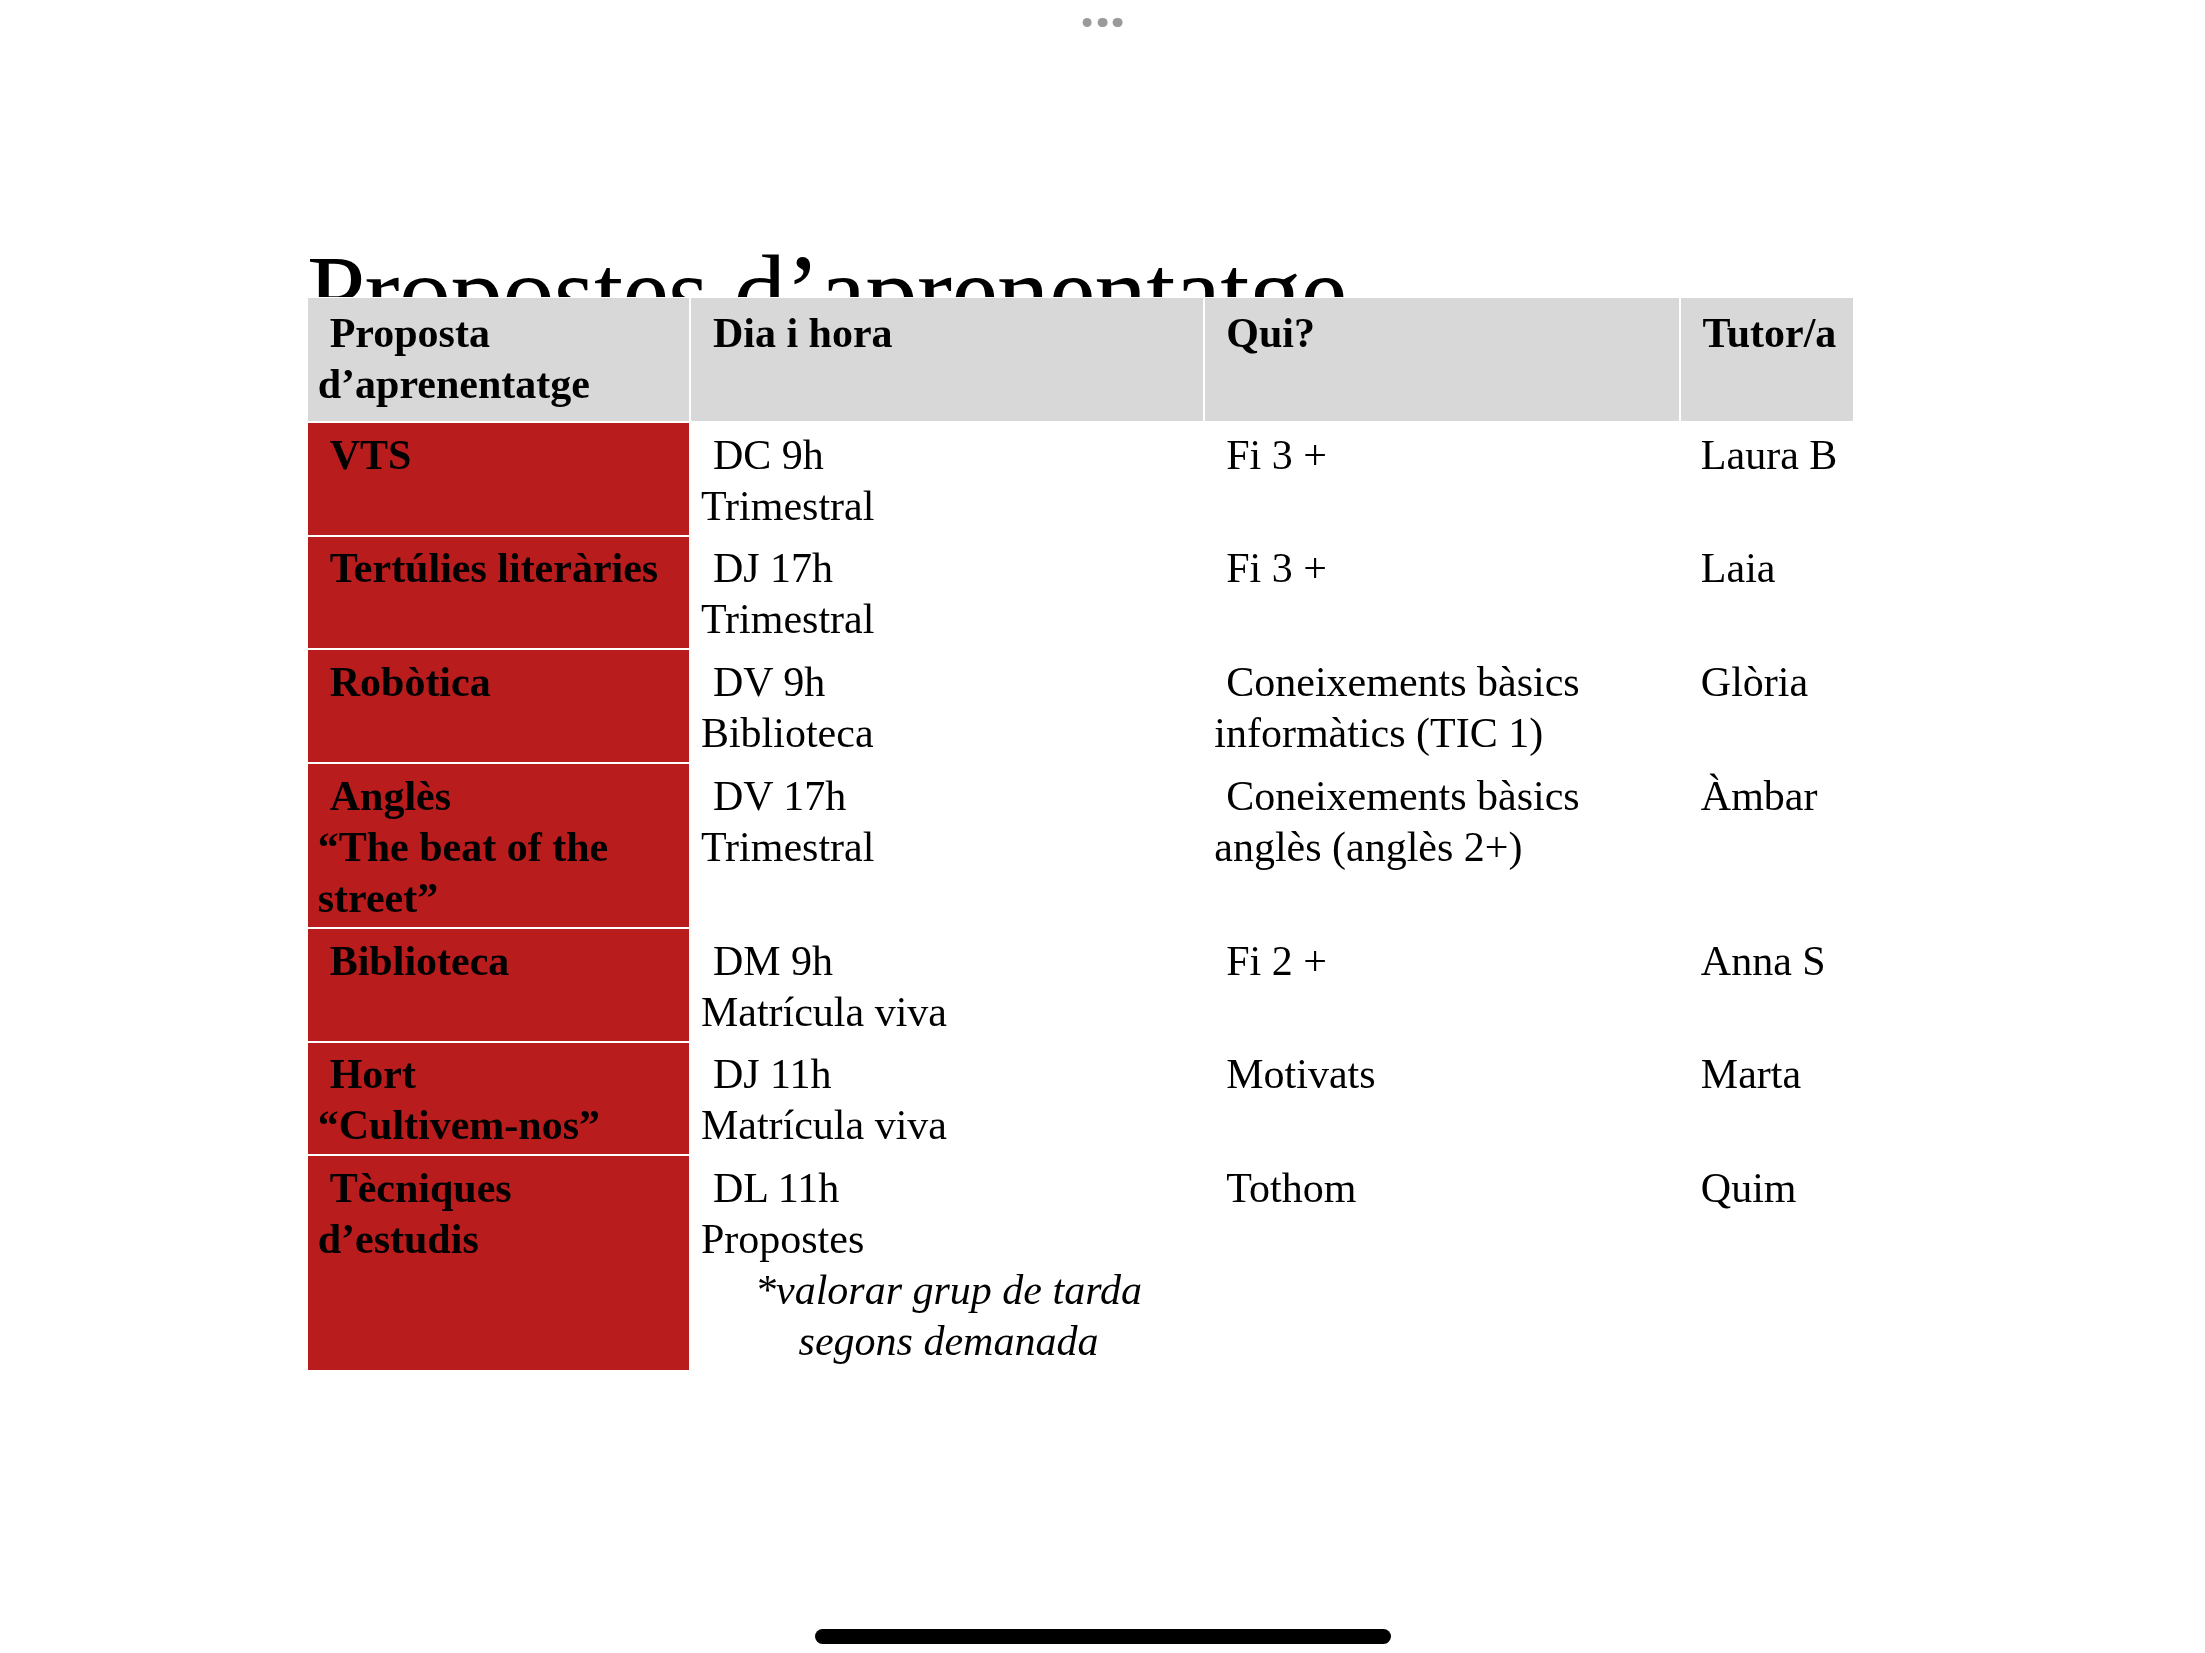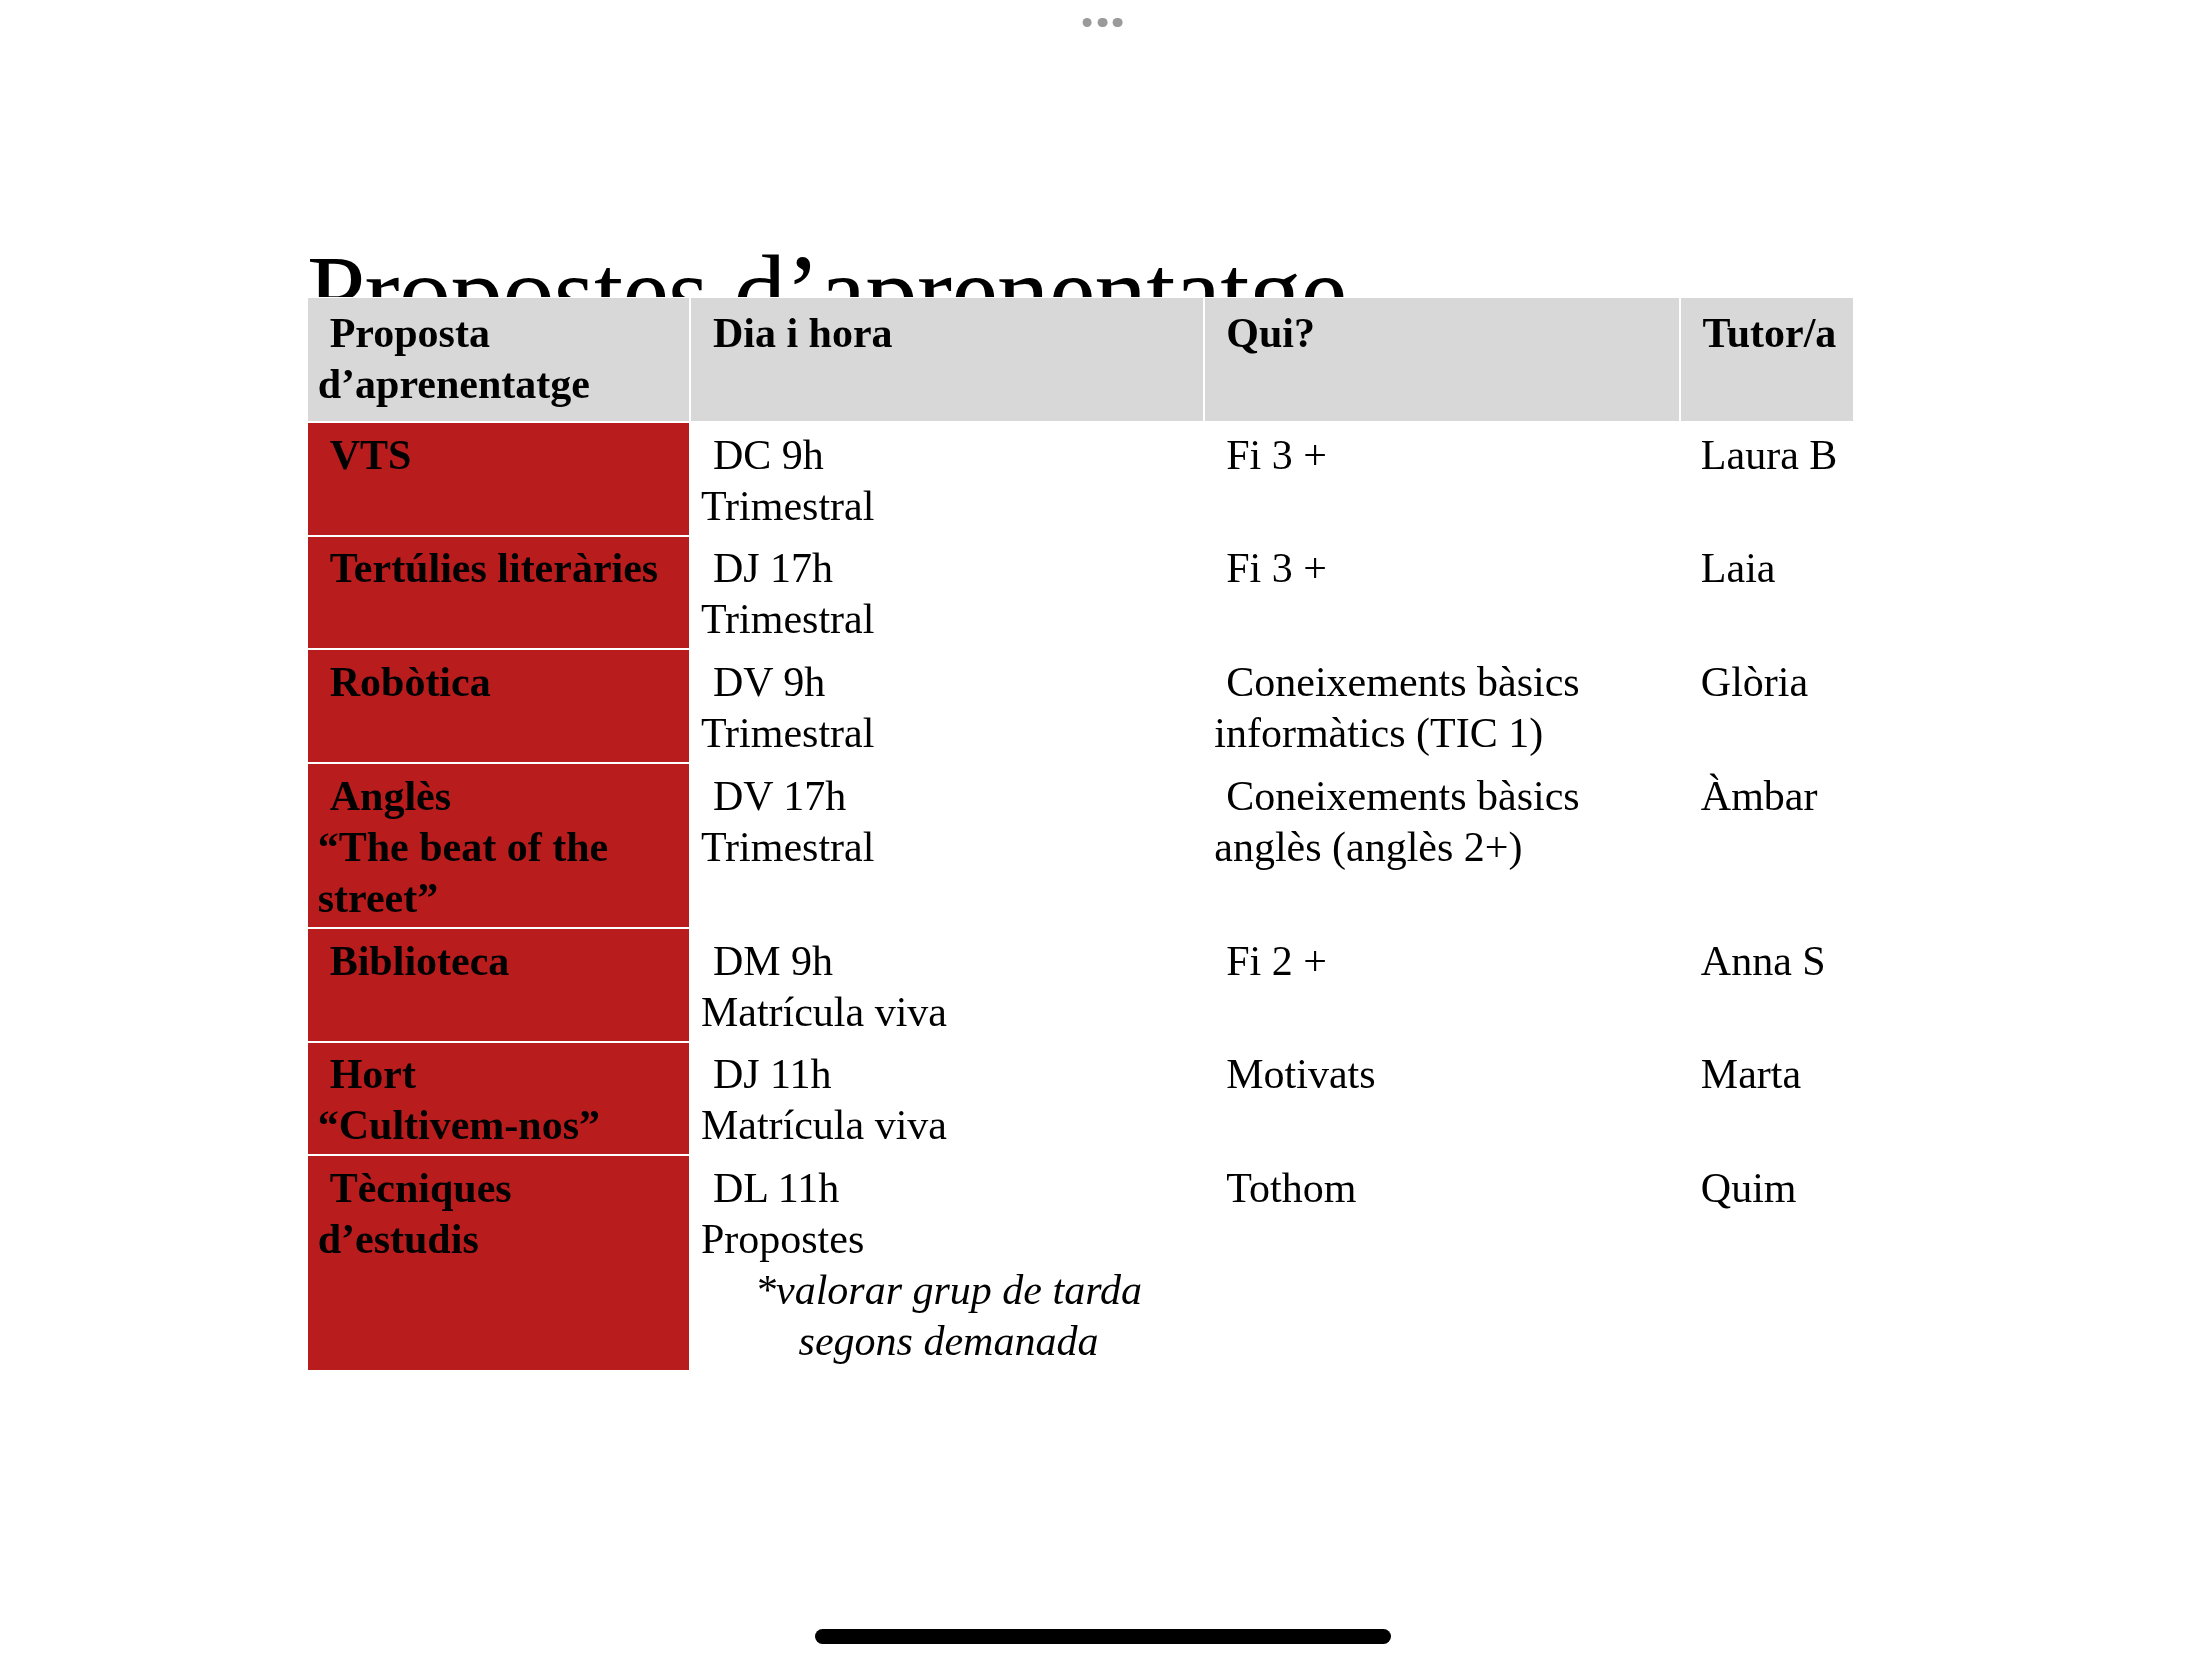--- a/index.html
+++ b/index.html
@@ -153,21 +153,21 @@
     <tr class="h-2">
       <td class="col-proposta"><span class="cell">Tertúlies literàries</span></td>
       <td class="col-dia"><span class="cell">DJ 17h
 Trimestral</span></td>
       <td class="col-qui"><span class="cell">Fi 3 +</span></td>
       <td class="col-tutor"><span class="cell">Laia</span></td>
     </tr>
     <tr class="h-2">
       <td class="col-proposta"><span class="cell">Robòtica</span></td>
       <td class="col-dia"><span class="cell">DV 9h
-Trimestral</span></td>
+Biblioteca</span></td>
       <td class="col-qui"><span class="cell">Coneixements bàsics
 informàtics (TIC 1)</span></td>
       <td class="col-tutor"><span class="cell">Glòria</span></td>
     </tr>
     <tr class="h-3">
       <td class="col-proposta"><span class="cell">Anglès
 “The beat of the street”</span></td>
       <td class="col-dia"><span class="cell">DV 17h
 Trimestral</span></td>
       <td class="col-qui"><span class="cell">Coneixements bàsics

